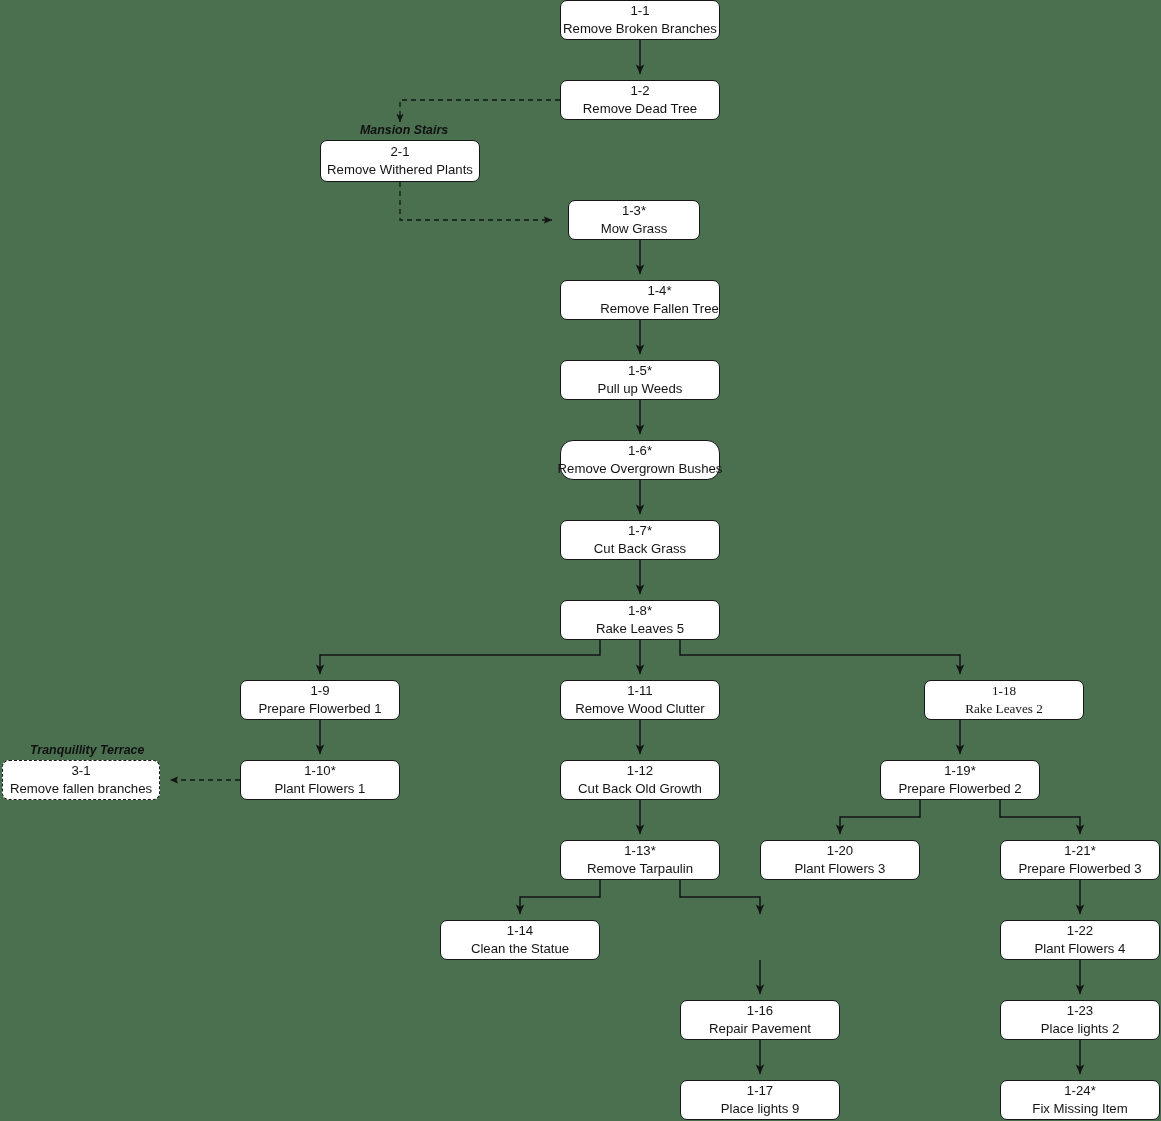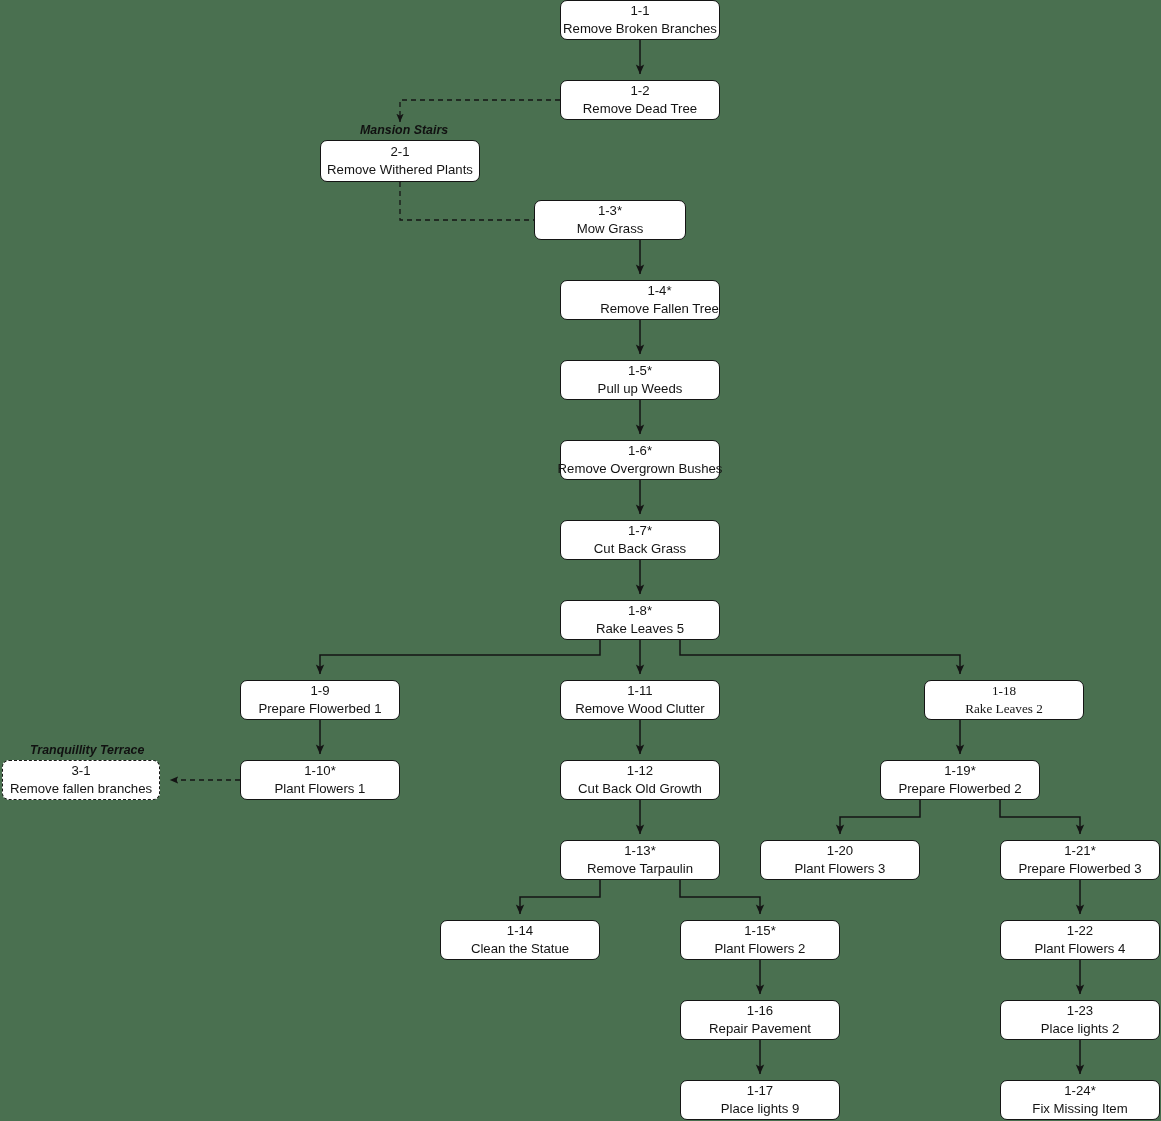--- a/index.html
+++ b/index.html
@@ -142,36 +142,36 @@
   <div class="node" style="left:560px; top:80px; width:160px; height:40px;">
     <span class="nid">1-2</span>
     <span class="nlabel">Remove Dead Tree</span>
   </div>
 
   <div class="node" style="left:320px; top:140px; width:160px; height:42px;">
     <span class="nid">2-1</span>
     <span class="nlabel">Remove Withered Plants</span>
   </div>
 
-  <div class="node" style="left:534px; top:200px; width:152px; height:40px;">
+  <div class="node" style="left:568px; top:200px; width:132px; height:40px;">
     <span class="nid">1-3*</span>
     <span class="nlabel">Mow Grass</span>
   </div>
 
   <div class="node" style="left:560px; top:280px; width:160px; height:40px;padding-left:39px;">
     <span class="nid">1-4*</span>
     <span class="nlabel">Remove Fallen Tree</span>
   </div>
 
   <div class="node" style="left:560px; top:360px; width:160px; height:40px;">
     <span class="nid">1-5*</span>
     <span class="nlabel">Pull up Weeds</span>
   </div>
 
-  <div class="node" style="left:560px; top:440px; width:160px; height:40px;">
+  <div class="node" style="left:560px; top:440px; width:160px; height:40px;border-radius:13px;">
     <span class="nid">1-6*</span>
     <span class="nlabel">Remove Overgrown Bushes</span>
   </div>
 
   <div class="node" style="left:560px; top:520px; width:160px; height:40px;">
     <span class="nid">1-7*</span>
     <span class="nlabel">Cut Back Grass</span>
   </div>
 
   <div class="node" style="left:560px; top:600px; width:160px; height:40px;">
@@ -227,24 +227,20 @@
   <div class="node" style="left:1000px; top:840px; width:160px; height:40px;">
     <span class="nid">1-21*</span>
     <span class="nlabel">Prepare Flowerbed 3</span>
   </div>
 
   <div class="node" style="left:440px; top:920px; width:160px; height:40px;">
     <span class="nid">1-14</span>
     <span class="nlabel">Clean the Statue</span>
   </div>
 
-  <div class="node" style="left:680px; top:920px; width:160px; height:40px;">
-    <span class="nid">1-15*</span>
-    <span class="nlabel">Plant Flowers 2</span>
-  </div>
 
   <div class="node" style="left:1000px; top:920px; width:160px; height:40px;">
     <span class="nid">1-22</span>
     <span class="nlabel">Plant Flowers 4</span>
   </div>
 
   <div class="node" style="left:680px; top:1000px; width:160px; height:40px;">
     <span class="nid">1-16</span>
     <span class="nlabel">Repair Pavement</span>
   </div>

